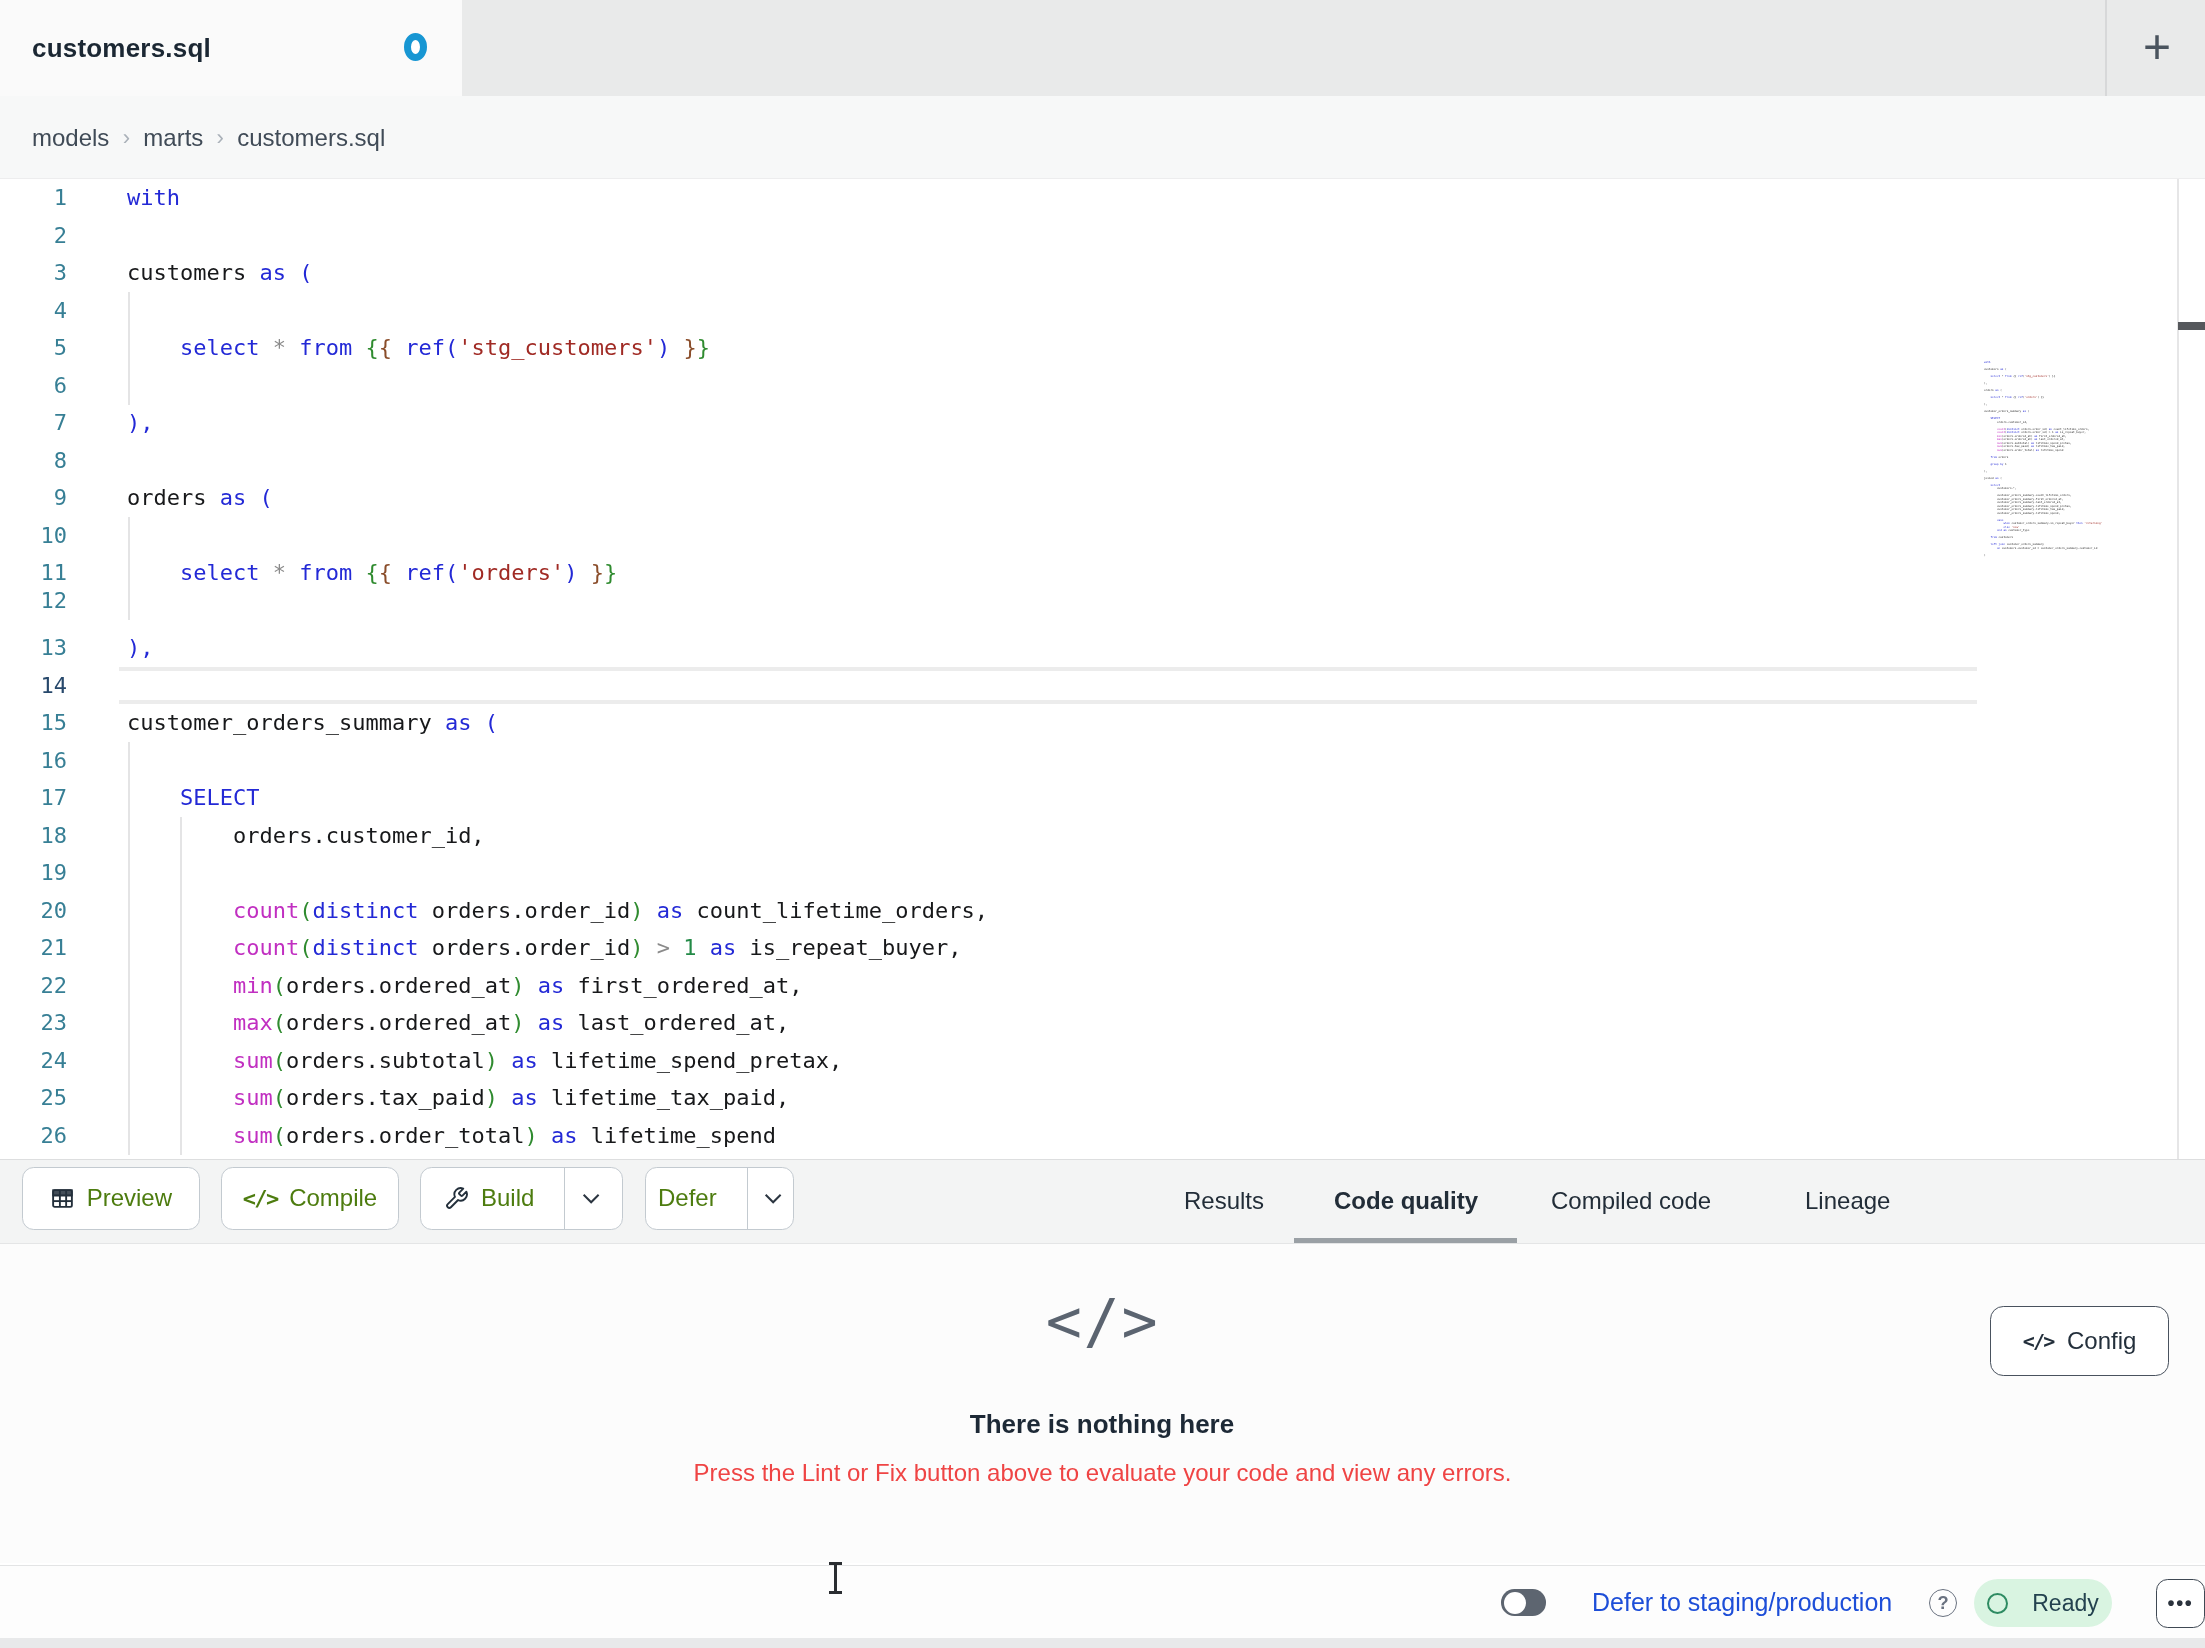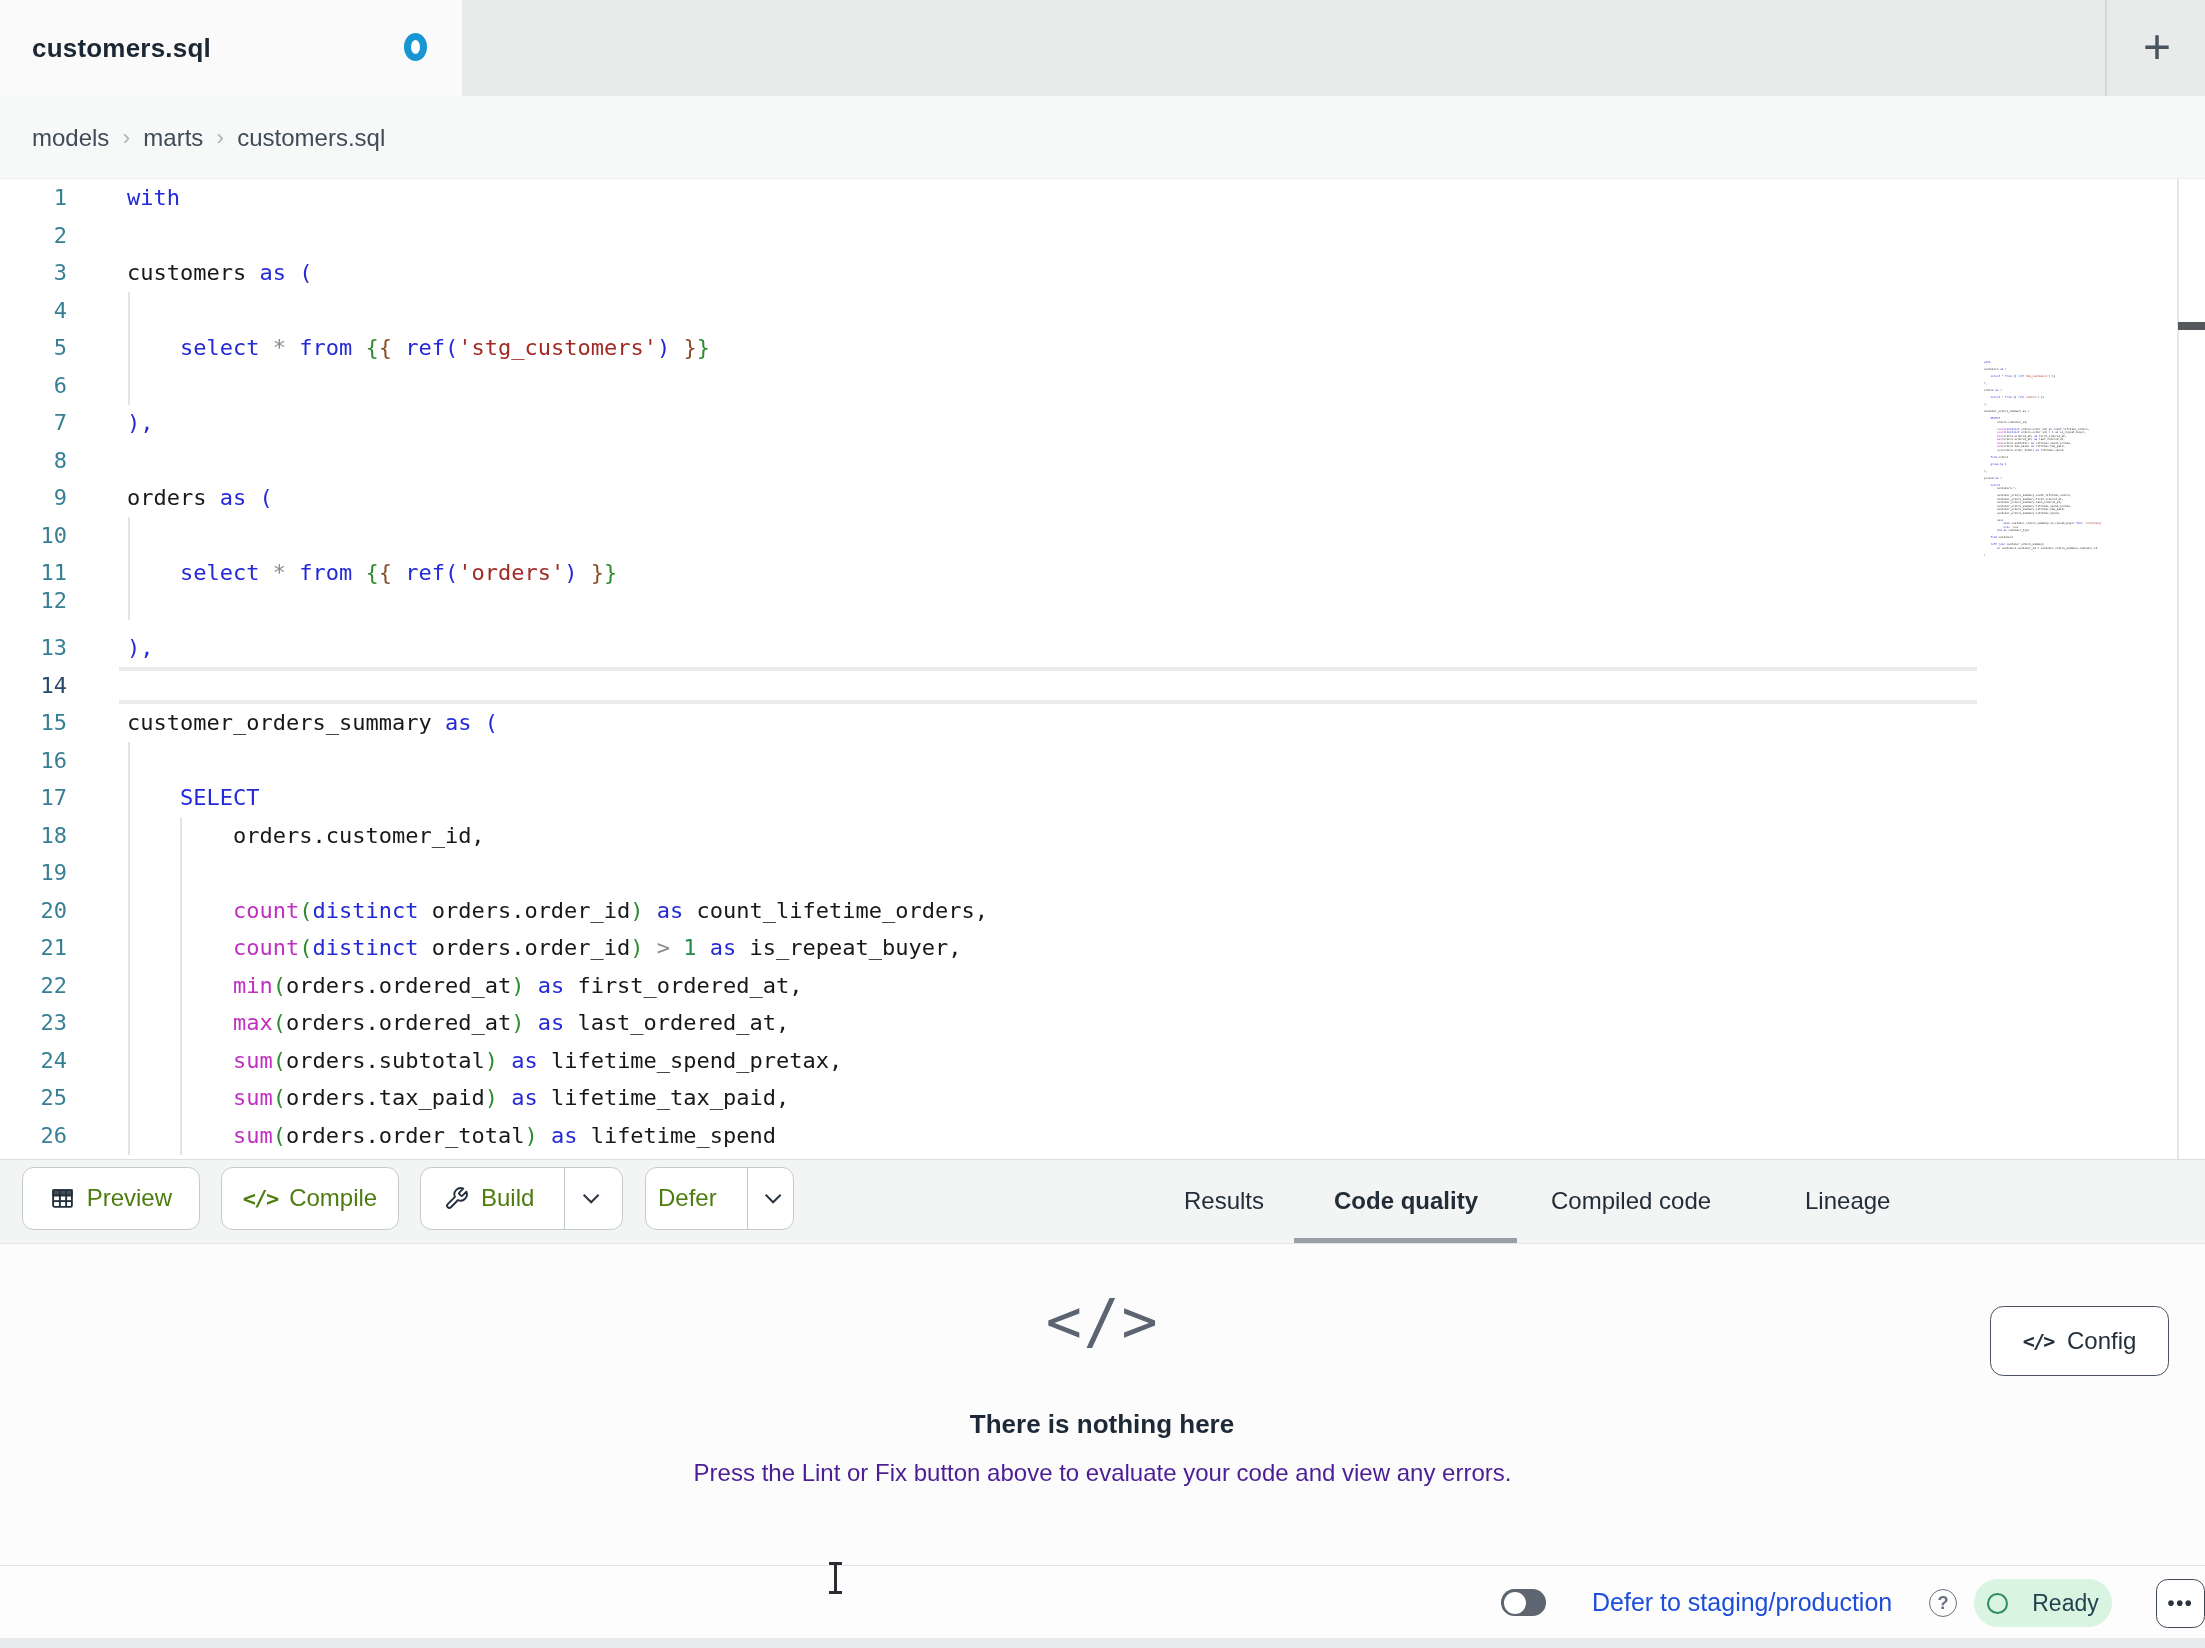--- a/index.html
+++ b/index.html
@@ -71,21 +71,21 @@
   .panel-tab.active { font-weight:600; }
   .tab-underline { position:absolute; left:1294px; top:78px; width:223px; height:5px; background:#9aa0a5; }
 
   
   .panel { position:absolute; left:0; top:1244px; width:2205px; height:319px; background:#fcfcfc; }
   .empty-icon { position:absolute; left:1019px; top:42px; width:167px; text-align:center;
                 font-family:"DejaVu Sans Mono", monospace; font-size:60px; color:#5b6470; letter-spacing:1.7px; }
   .empty-title { position:absolute; left:685px; top:165px; width:834px; text-align:center;
                  font-size:26px; font-weight:700; color:#1d2936; }
   .empty-sub { position:absolute; left:477px; top:215px; width:1251px; text-align:center;
-               font-size:24px; color:#4c1d95; }
+               font-size:24px; color:#ef4444; }
   .config-btn { position:absolute; left:1990px; top:62px; width:179px; height:70px; border-radius:13.3px;
                 background:#fff; border:1.7px solid #49525e; display:flex; align-items:center; justify-content:center;
                 gap:13.3px; font-size:24px; color:#232f3b; font-weight:500; }
 
   
   .statusbar { position:absolute; left:0; top:1565px; width:2205px; height:73px; background:#fdfdfd;
                border-top:1.7px solid #e3e4e5; }
   .toggle { position:absolute; left:1501px; top:23px; width:45px; height:27px; border-radius:13.3px; background:#5d6570; }
   .toggle-knob { position:absolute; left:2.5px; top:2.5px; width:22px; height:22px; border-radius:50%; background:#fff; }
   .defer-label { position:absolute; left:1592px; top:0; height:73px; display:flex; align-items:center;

